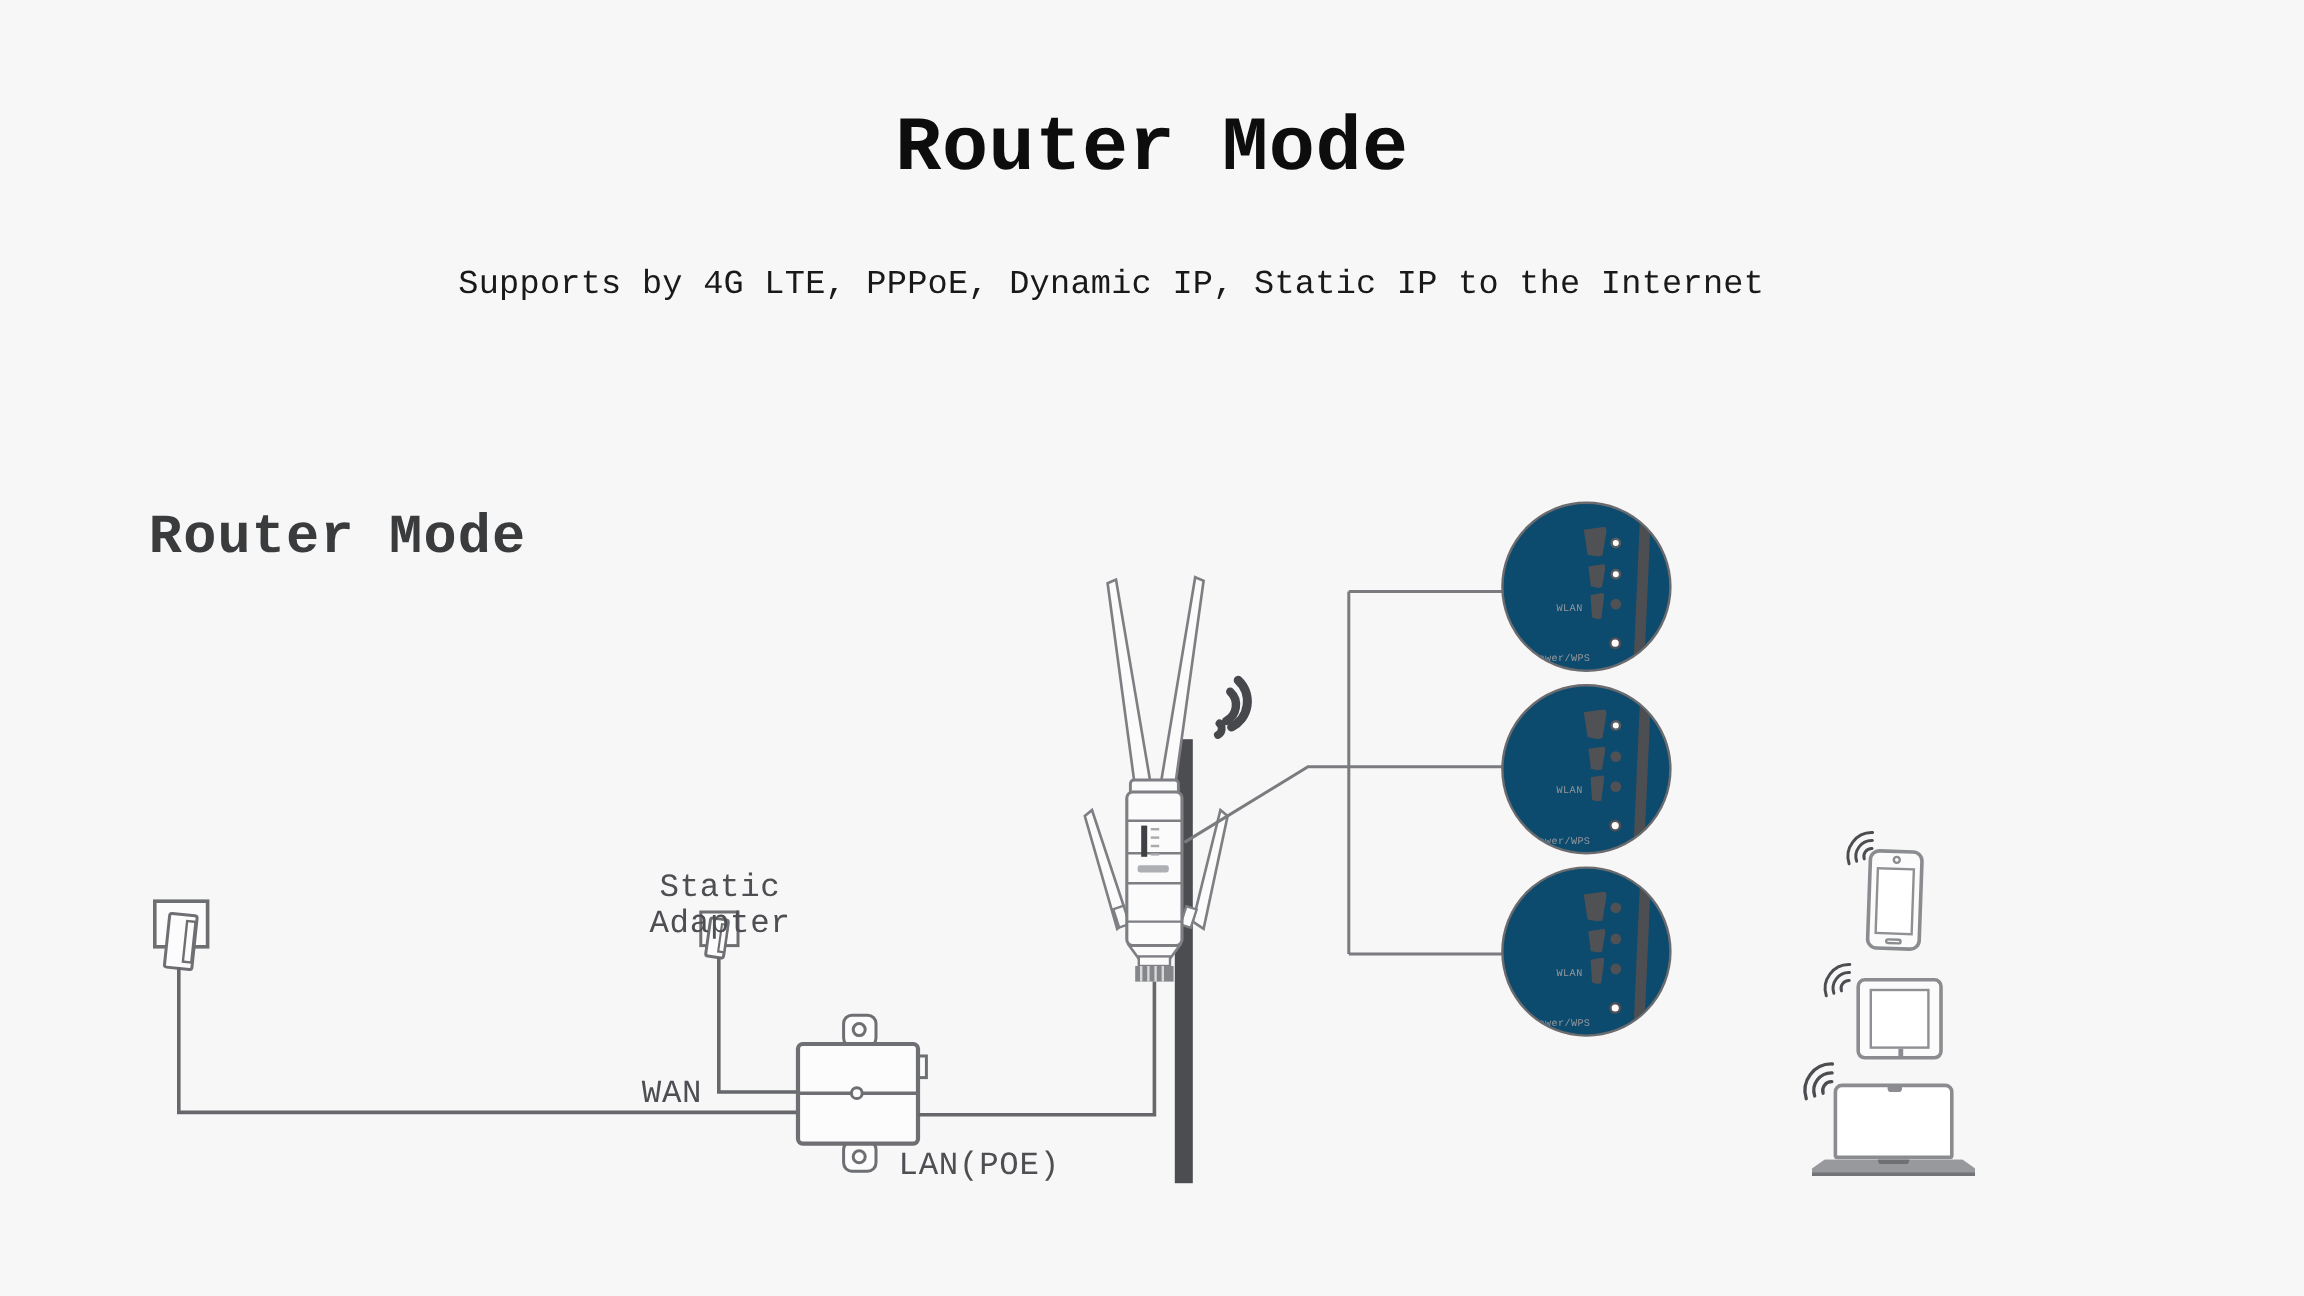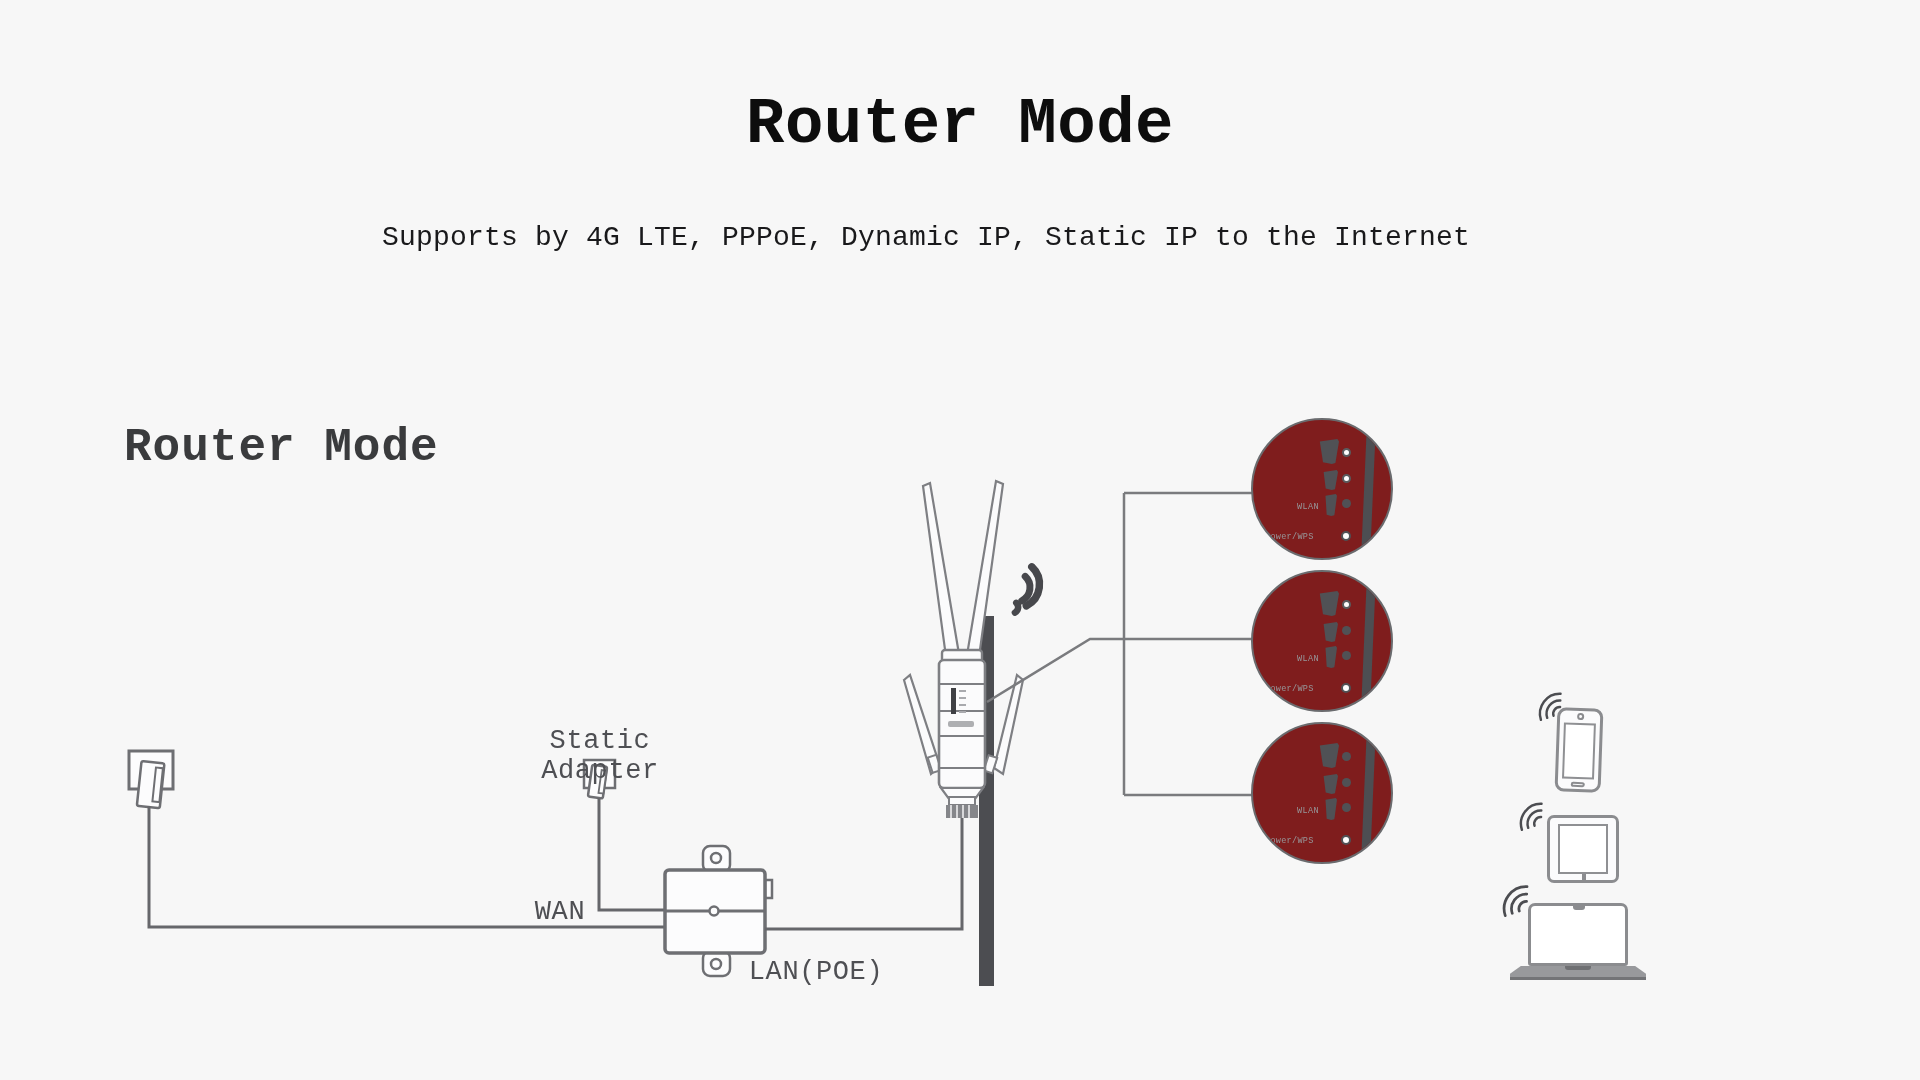--- a/index.html
+++ b/index.html
@@ -39,21 +39,21 @@
     letter-spacing:0.6px;text-align:center;font-weight:400;
   }
   .label-power-adapter{left:490px;top:726px;width:220px;}
   .label-wan{left:505px;top:897px;width:110px;}
   .label-lan{left:746px;top:957px;width:140px;}
 
   
   .callout{
     position:absolute;left:1251px;width:142px;height:142px;
     border:2.5px solid #6a6b6e;border-radius:50%;
-    background:#7f1d1d;overflow:hidden;
+    background:#0c4a6e;overflow:hidden;
   }
   .callout.c0{top:418px;} .callout.c1{top:570px;} .callout.c2{top:722px;}
   .callout .edge-bar{
     position:absolute;left:111px;top:6px;width:9px;height:130px;
     background:var(--dark);transform:rotate(2.5deg);
   }
   .callout .wedge{position:absolute;background:#505155;}
   .callout .wedge.w0{left:66px;top:19px;width:20px;height:25px;clip-path:polygon(4% 10%,92% 0,100% 10%,82% 96%,64% 100%,20% 93%);}
   .callout .wedge.w1{left:70px;top:50px;width:15px;height:20px;clip-path:polygon(4% 10%,92% 0,100% 10%,80% 96%,58% 100%,18% 93%);}
   .callout .wedge.w2{left:72px;top:74px;width:12px;height:22px;clip-path:polygon(4% 8%,90% 0,100% 8%,78% 97%,52% 100%,14% 94%);}
@@ -67,21 +67,21 @@
   .callout .led-dot.off{background:#fdfdfd;border:2px solid #5a5b5e;}
   .callout .power-led{
     position:absolute;left:88px;top:111px;width:10px;height:10px;border-radius:50%;
     background:#fdfdfd;border:2.5px solid #505155;
   }
   .callout .wlan-label{
     position:absolute;left:18px;top:82px;width:48px;text-align:right;
     font-size:8.5px;color:var(--tiny);letter-spacing:0.4px;
   }
   .callout .power-label{
-    position:absolute;left:12px;top:112px;width:72px;text-align:left;
+    position:absolute;left:12px;top:124px;width:72px;text-align:center;
     font-size:8.5px;color:var(--tiny);letter-spacing:0.3px;
   }
 
   
   .phone{
     position:absolute;left:1556px;top:708px;width:46px;height:84px;
     border:3px solid #8b8c8f;border-radius:9px;background:#fbfbfc;
     transform:rotate(2deg);
   }
   .phone .cam{position:absolute;left:17px;top:2px;width:7px;height:7px;border:2px solid #8b8c8f;border-radius:50%;}

